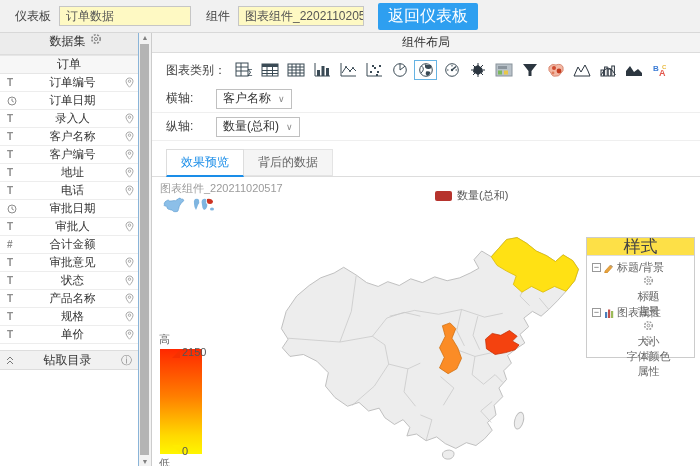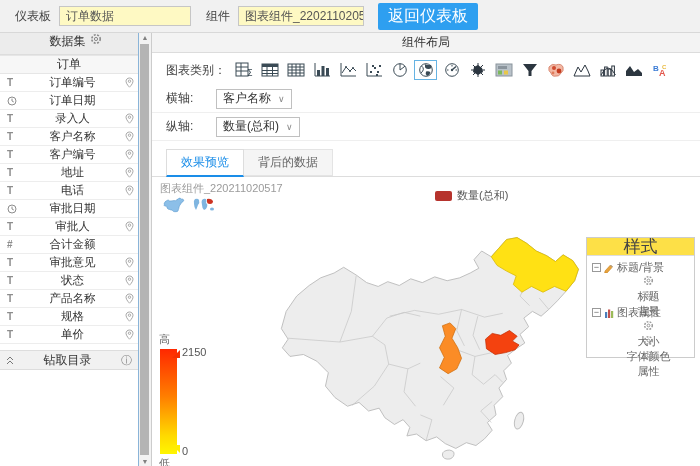--- a/index.html
+++ b/index.html
@@ -51,21 +51,21 @@
   .tab.inactive{background:#f5f5f5;border:1px solid #e4e4e4;border-left:none;color:#666;}
 
   .preview{position:relative;height:296px;}
   .chart-title{position:absolute;left:8px;top:4px;color:#9b9b9b;font-size:11px;}
   .thumbs{position:absolute;left:8px;top:19px;display:flex;gap:5px;align-items:center;}
   .thumb{width:26px;height:18px;display:flex;align-items:center;justify-content:center;cursor:pointer;background:#fff;}
   .legend{position:absolute;left:283px;top:11px;display:flex;gap:5px;align-items:center;font-size:11px;color:#555;cursor:pointer;}
   .legend-swatch{width:17px;height:10px;border-radius:2px;}
 
   .scale{position:absolute;left:7px;top:155px;width:70px;font-size:11px;color:#666;}
-  .scale-bar{width:17px;height:105px;margin:2px 0 2px 1px;background:linear-gradient(180deg,#ff2800 0%,#ff7e00 45%,#ffd800 82%,#fff600 100%);position:relative;}
+  .scale-bar{width:31px;height:105px;margin:2px 0 2px 1px;background:linear-gradient(180deg,#ff2800 0%,#ff7e00 45%,#ffd800 82%,#fff600 100%);position:relative;padding-left:11px;}
   .mark{position:absolute;left:12px;display:flex;align-items:flex-end;gap:2px;color:#555;}
   .mark.max{top:-3px;}
   .mark.min{bottom:-3px;align-items:flex-start;}
   .tri-up{width:0;height:0;border-bottom:8px solid #f63000;border-left:8px solid transparent;}
   .tri-down{width:0;height:0;border-top:8px solid #ffec00;border-left:8px solid transparent;}
 
   .map-wrap{position:absolute;left:92px;top:44px;width:345px;height:244px;}
 
   .style-panel{position:absolute;right:5px;top:60px;width:109px;height:121px;border:1px solid #ccc;background:#fff;box-sizing:border-box;}
   .sp-header{height:17px;line-height:17px;background:#fde047;border-bottom:1px solid #ddd;text-align:center;font-size:17px;color:#444;}

